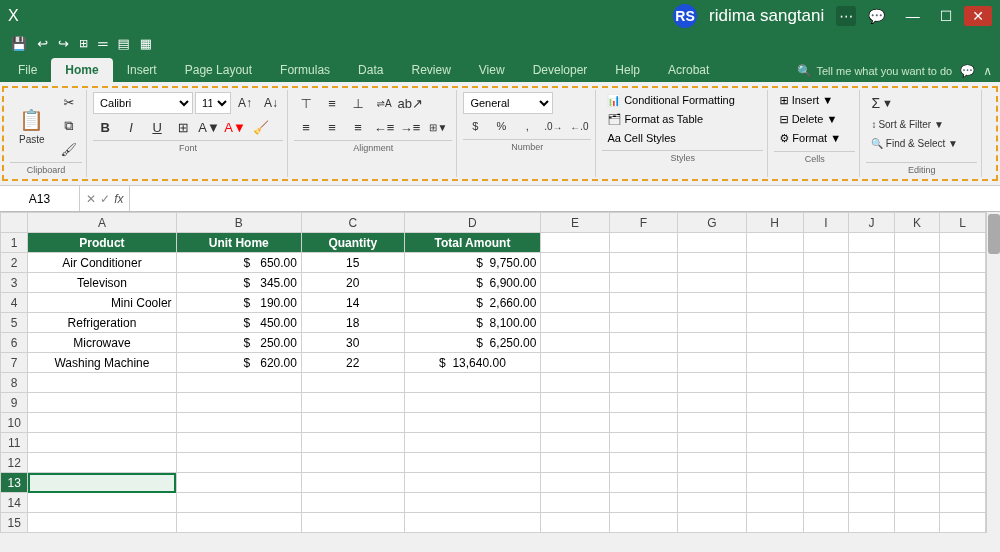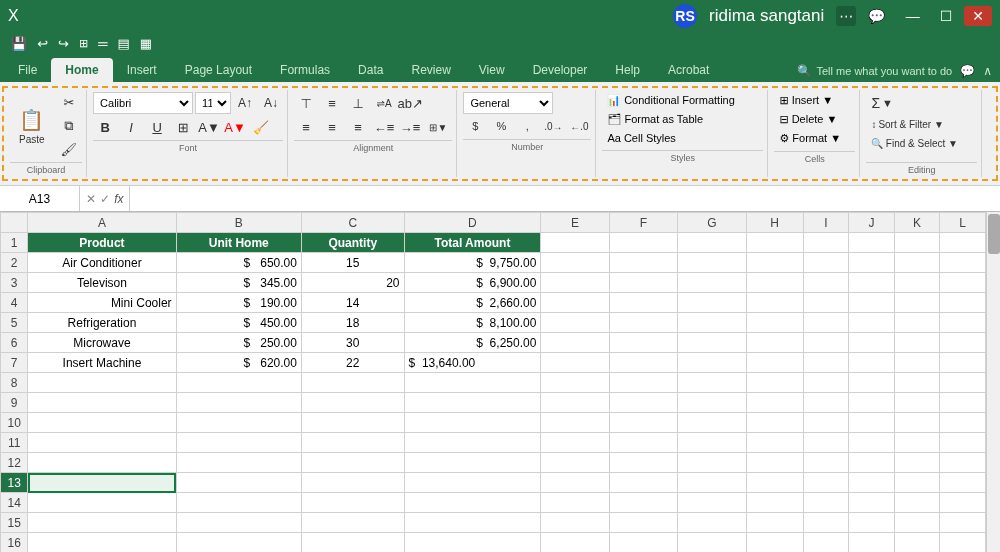--- a/index.html
+++ b/index.html
@@ -519,21 +519,21 @@
             <td></td>
             <td></td>
             <td></td>
             <td></td>
           </tr>
 
           <tr>
             <td class="row-num">3</td>
             <td style="text-align:center;">Televison</td>
             <td style="text-align:right;">$&nbsp;&nbsp;&nbsp;345.00</td>
-            <td style="text-align:right;">20</td>
+            <td style="text-align:center;">20</td>
             <td style="text-align:right;">$&nbsp;&nbsp;6,900.00</td>
             <td></td>
             <td></td>
             <td></td>
             <td></td>
             <td></td>
             <td></td>
             <td></td>
             <td></td>
           </tr>
@@ -581,24 +581,24 @@
             <td></td>
             <td></td>
             <td></td>
             <td></td>
             <td></td>
             <td></td>
           </tr>
 
           <tr>
             <td class="row-num">7</td>
-            <td style="text-align:center;">Insert Machine</td>
+            <td style="text-align:center;">Washing Machine</td>
             <td style="text-align:right;margin-left:44px;">$&nbsp;&nbsp;&nbsp;620.00</td>
             <td style="text-align:center;">22</td>
-            <td style="text-align:left;">$&nbsp;&nbsp;13,640.00</td>
+            <td style="text-align:center;">$&nbsp;&nbsp;13,640.00</td>
             <td></td>
             <td></td>
             <td></td>
             <td></td>
             <td></td>
             <td></td>
             <td></td>
             <td></td>
           </tr>
 
@@ -703,35 +703,20 @@
               <td></td>
               <td></td>
               <td></td>
               <td></td>
               <td></td>
               <td></td>
               <td></td>
             </tr>
           <tr>
               <td class="row-num">15</td>
-              <td></td>
-              <td></td>
-              <td></td>
-              <td></td>
-              <td></td>
-              <td></td>
-              <td></td>
-              <td></td>
-              <td></td>
-              <td></td>
-              <td></td>
-              <td></td>
-            </tr>
-          <tr>
-              <td class="row-num">16</td>
               <td></td>
               <td></td>
               <td></td>
               <td></td>
               <td></td>
               <td></td>
               <td></td>
               <td></td>
               <td></td>
               <td></td>

